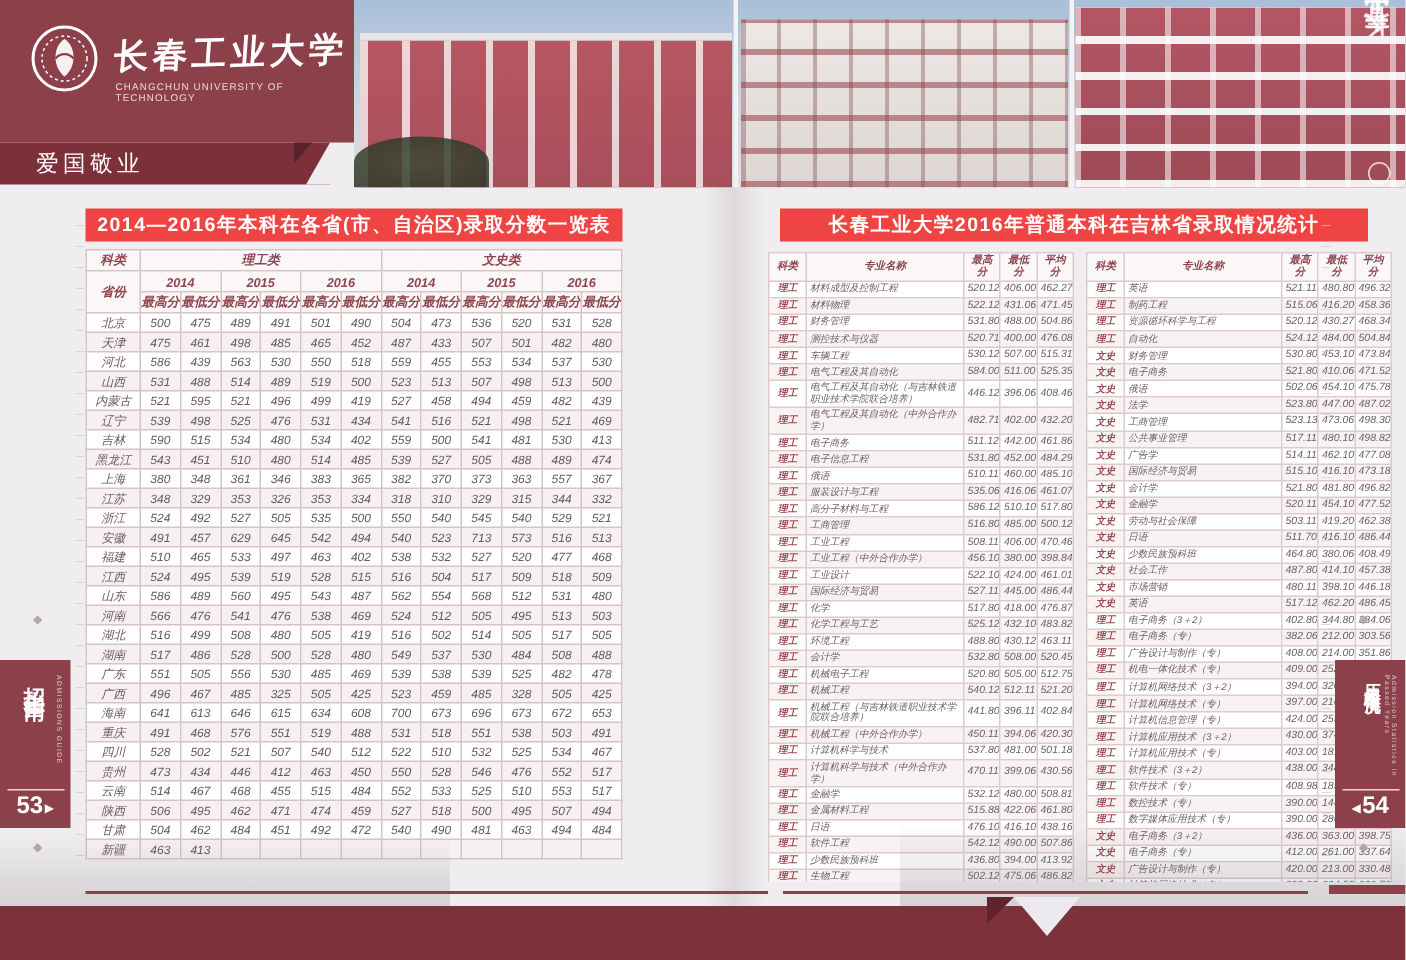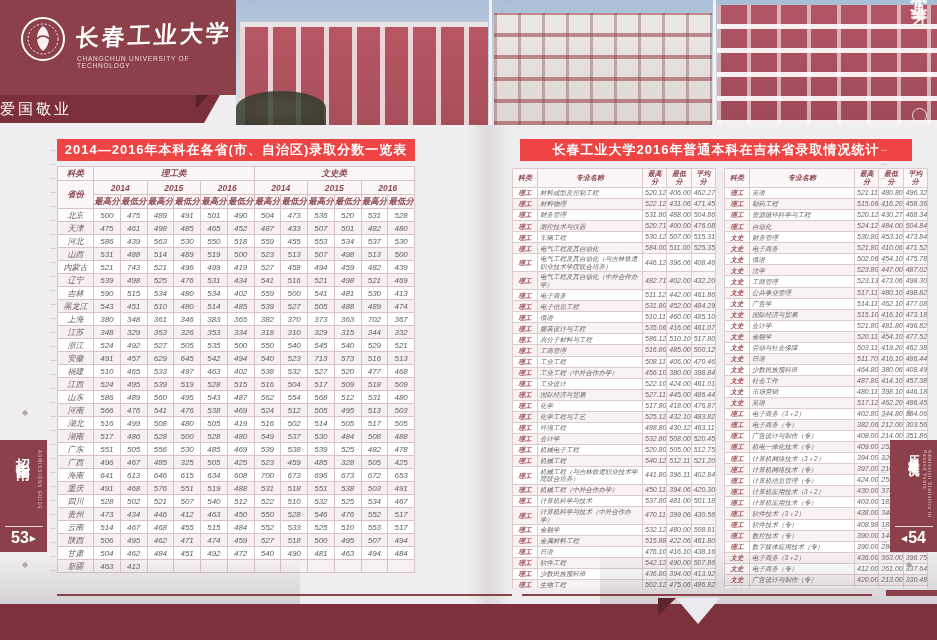--- a/index.html
+++ b/index.html
@@ -6,21 +6,21 @@
   body{width:937px;height:640px;position:relative;overflow:hidden;background:#efedf0;
        font-family:"Liberation Sans","DejaVu Sans",sans-serif;}
   
   .hdr{position:absolute;left:0;top:0;width:236px;height:95px;background:#8c414a;}
   .logo{position:absolute;left:20px;top:16px;width:46px;height:46px;}
   .uni-cn{position:absolute;left:76px;top:20px;width:156px;color:#fff;
           font-family:"DejaVu Serif",serif;font-weight:bold;font-size:23px;
           letter-spacing:3px;transform:rotate(-2deg) skewX(-6deg);white-space:nowrap;}
   .uni-en{position:absolute;left:77px;top:55px;color:#eed6d9;font-size:6.5px;letter-spacing:.8px;}
   .slogan{position:absolute;left:0;top:95px;width:220px;height:28px;background:#7c303a;
-          color:#fff;font-size:15px;display:flex;align-items:center;
+          color:#fff;font-size:15px;display:flex;align-items:center;padding-left:24px;
           letter-spacing:3px;box-sizing:border-box;}
   .slogan span{margin-right:30px;}
   .fold{position:absolute;left:204px;top:95px;width:0;height:0;
         border-bottom:28px solid #efedf0;border-left:16px solid transparent;}
   .fold-sh{position:absolute;left:196px;top:95px;width:0;height:0;
         border-top:14px solid #58222a;border-right:12px solid transparent;}
   
   .photo{position:absolute;left:236px;top:0;width:701px;height:125px;overflow:hidden;
          background:linear-gradient(#a9bed8,#ccd6e3 55%,#dfe0e2);}
   .photo .sep{position:absolute;top:0;width:3px;height:125px;background:#f3f1f3;}
@@ -228,21 +228,21 @@
           <td>523</td>
           <td>513</td>
           <td>507</td>
           <td>498</td>
           <td>513</td>
           <td>500</td>
         </tr>
         <tr>
           <td class="prov">内蒙古</td>
           <td>521</td>
-          <td>743</td>
+          <td>595</td>
           <td>521</td>
           <td>496</td>
           <td>499</td>
           <td>419</td>
           <td>527</td>
           <td>458</td>
           <td>494</td>
           <td>459</td>
           <td>482</td>
           <td>439</td>
@@ -297,21 +297,21 @@
           <td>380</td>
           <td>348</td>
           <td>361</td>
           <td>346</td>
           <td>383</td>
           <td>365</td>
           <td>382</td>
           <td>370</td>
           <td>373</td>
           <td>363</td>
-          <td>702</td>
+          <td>557</td>
           <td>367</td>
         </tr>
         <tr>
           <td class="prov">江苏</td>
           <td>348</td>
           <td>329</td>
           <td>353</td>
           <td>326</td>
           <td>353</td>
           <td>334</td>

